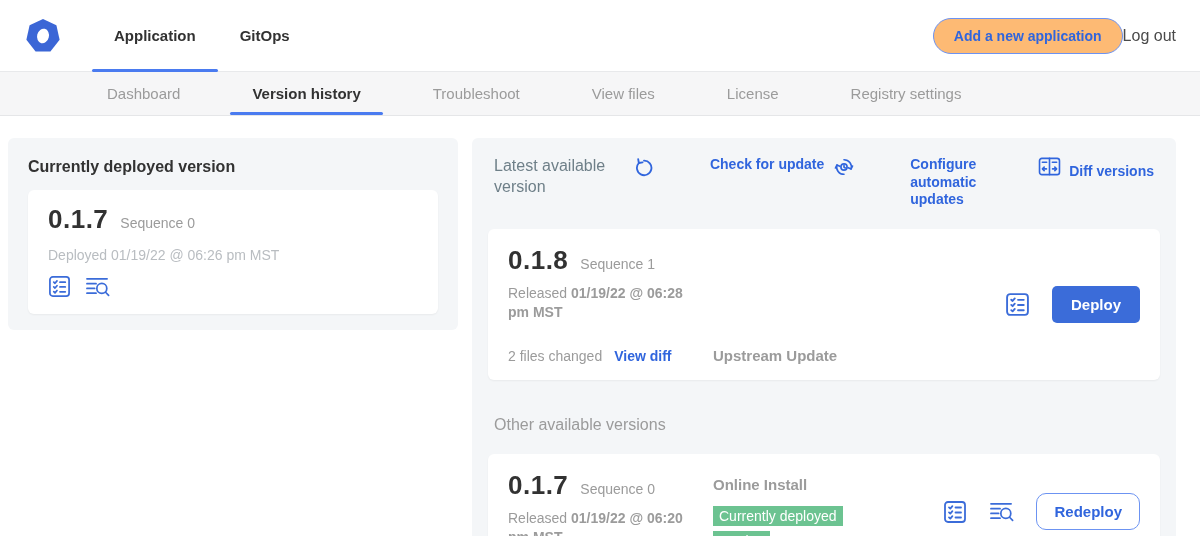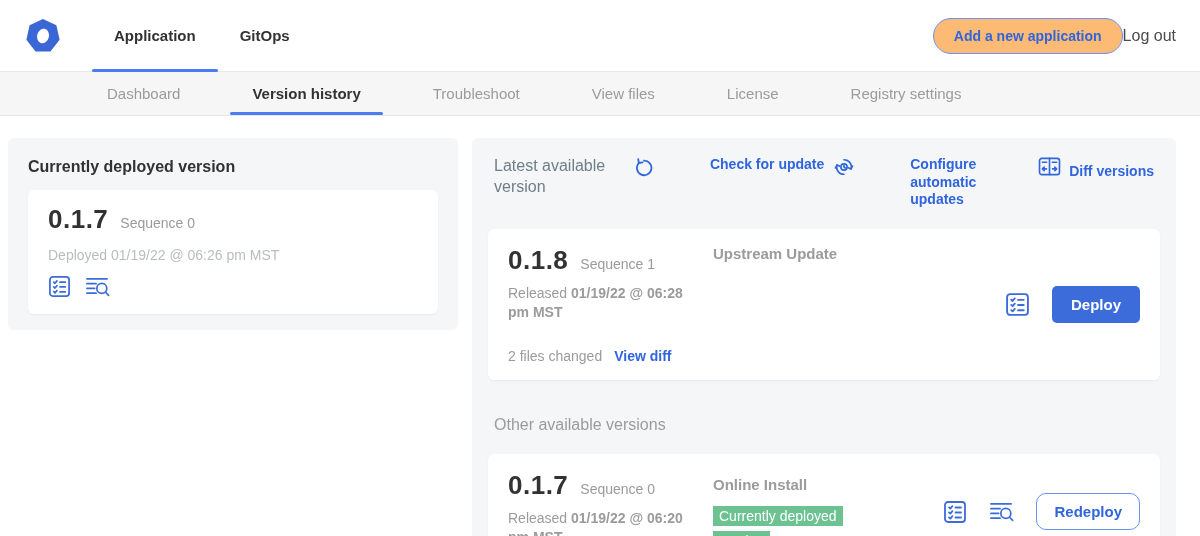--- a/index.html
+++ b/index.html
@@ -59,21 +59,21 @@
   .header-action svg { flex-shrink:0; margin-top:1px; }
 
   .version-card { margin-top:20px; padding:16px 20px; display:flex; min-height:133px; }
   .vc-left { width:205px; flex-shrink:0; }
   .released { margin-top:8px; font-size:14px; color:#9b9b9b; width:185px; line-height:1.4; }
   .released b { font-weight:700; }
   .files-row { margin-top:25px; display:flex; gap:12px; font-size:14px; align-items:center; }
   .files-changed { color:#9b9b9b; }
   .view-diff { color:#3065dd; font-weight:700; cursor:pointer; }
   .vc-mid { flex:1; }
-  .vc-mid.center { display:flex; align-items:flex-start; }
+  .vc-mid.center { display:flex; align-items:flex-end; }
   .source-label { font-size:15px; font-weight:700; color:#9b9b9b; }
   .vc-right { display:flex; align-items:center; gap:22px; }
   .deploy-btn { background:#3b6cd9; color:#fff; font-weight:700; font-size:15px;
     border:none; border-radius:5px; padding:10px 19px; cursor:pointer;
     font-family:"Liberation Sans", sans-serif; }
   .redeploy-btn { background:#fff; color:#3065dd; font-weight:700; font-size:15px;
     border:1px solid #6c93f2; border-radius:10px; padding:9px 17px; cursor:pointer;
     font-family:"Liberation Sans", sans-serif; }
 
   .other-heading { font-size:16px; color:#9b9b9b; margin:36px 0 16px 6px; }

